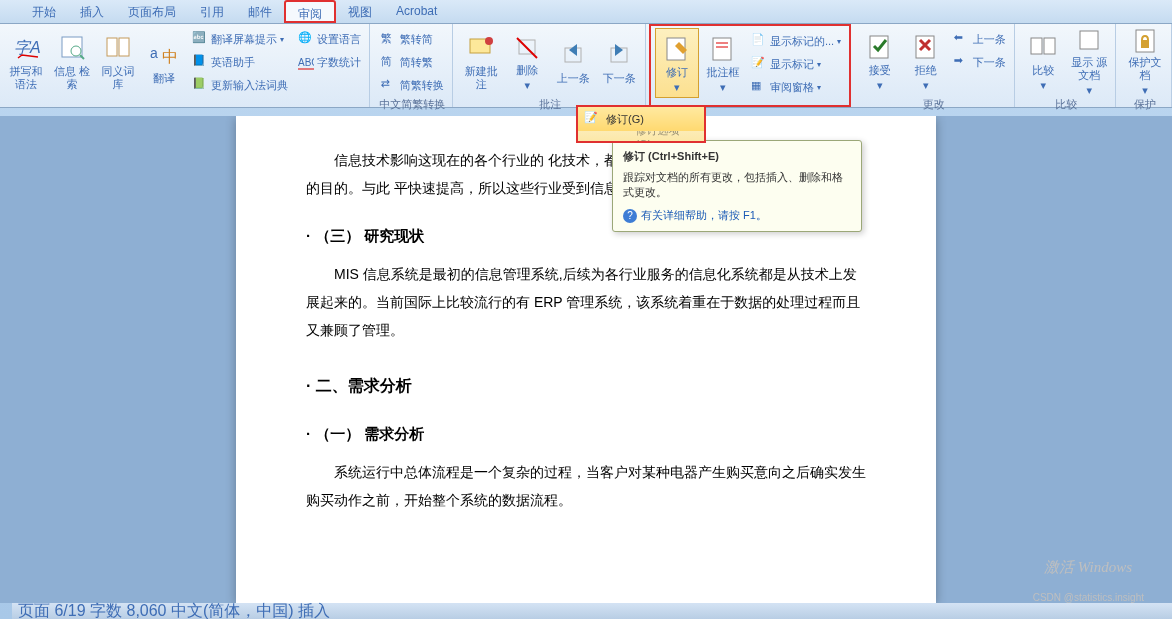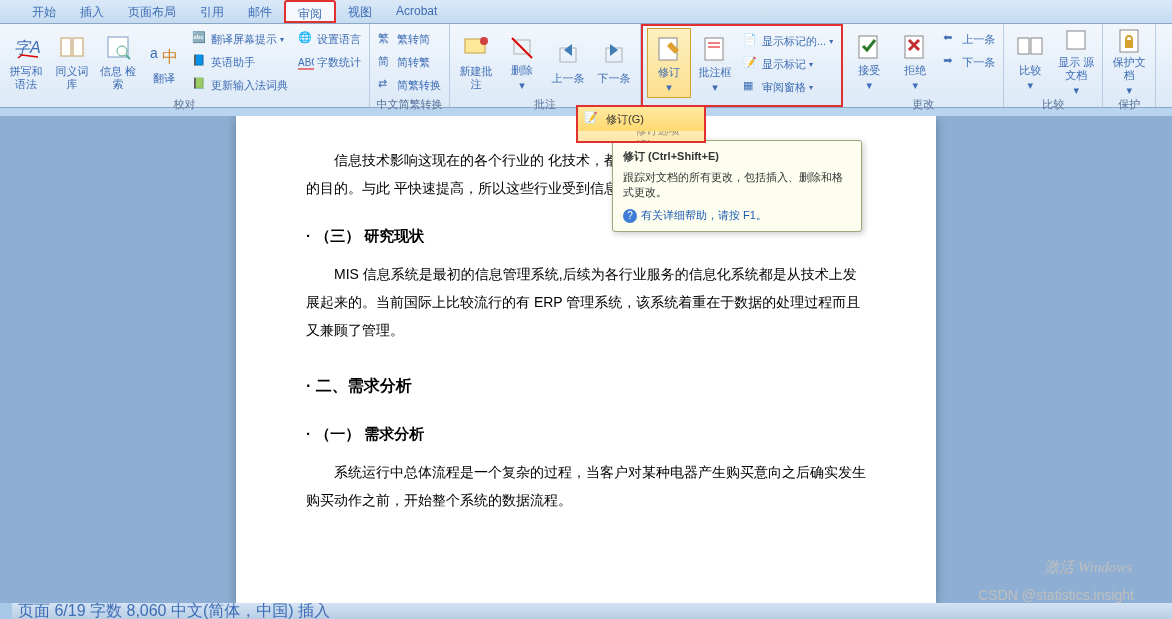--- a/index.html
+++ b/index.html
@@ -1,21 +1,21 @@
 <!DOCTYPE html>
 <html><head>
 <meta charset="utf-8">
 <style>
 *{margin:0;padding:0;box-sizing:border-box;font-family:"Microsoft YaHei","SimSun",sans-serif;}
 body{background:linear-gradient(#bdd7f0,#a8c8e8);width:1172px;height:619px;overflow:hidden;position:relative;}
 .tabs{display:flex;height:24px;background:linear-gradient(#dae9f8,#c5dbf0);font-size:12px;padding-left:20px;border-bottom:1px solid #8ba7c5;}
 .tab{padding:4px 12px;color:#3e6db5;cursor:pointer;}
 .tab.active{background:#f5f9fd;border:1px solid #8ba7c5;border-bottom:none;border-radius:3px 3px 0 0;}
 .tab.highlighted{border:2px solid #e03030;}
-.ribbon{display:flex;height:84px;background:linear-gradient(#f2f7fc,#dce9f7);border-bottom:1px solid #8ba7c5;font-size:11px;}
+.ribbon{display:flex;height:84px;background:linear-gradient(#f2f7fc,#dce9f7);border-bottom:1px solid #8ba7c5;font-size:11px;justify-content:space-between;}
 .group{display:flex;flex-direction:column;border-right:1px solid #b8cde4;padding:2px 4px;}
 .group-body{flex:1;display:flex;align-items:flex-start;gap:2px;}
 .group-label{text-align:center;color:#5a7299;padding:1px 0;}
 .big-btn{display:flex;flex-direction:column;align-items:center;justify-content:center;width:44px;height:70px;color:#3e6db5;cursor:pointer;padding:2px;}
 .big-btn .ico{width:32px;height:32px;display:flex;align-items:center;justify-content:center;}
 .big-btn span{font-size:11px;line-height:13px;text-align:center;margin-top:2px;}
 .small-col{display:flex;flex-direction:column;gap:1px;padding-top:2px;}
 .small-btn{display:flex;align-items:center;height:22px;padding:0 4px;color:#3e6db5;cursor:pointer;white-space:nowrap;gap:3px;}
 .small-btn .ico{width:16px;height:16px;}
 .group.highlighted{border:2px solid #e03030;}
@@ -25,21 +25,21 @@
 .tooltip{position:absolute;left:612px;top:140px;width:250px;background:#fdfef0;border:1px solid #9ba778;border-radius:3px;font-size:11px;padding:8px 10px;color:#333;z-index:9;box-shadow:2px 2px 6px rgba(0,0,0,0.2);}
 .tooltip .tt-title{font-weight:bold;margin-bottom:6px;}
 .tooltip .tt-body{margin-bottom:8px;line-height:15px;}
 .tooltip .tt-help{color:#1a5ab5;display:flex;align-items:center;gap:4px;}
 .page-area{position:absolute;left:0;top:116px;right:0;bottom:16px;background:#8eafd3;display:flex;justify-content:center;overflow:hidden;}
 .page{width:700px;background:#fff;box-shadow:0 2px 10px rgba(0,0,0,0.3);padding:30px 70px;font-family:"SimSun";font-size:14px;line-height:28px;color:#000;}
 .page p{text-indent:2em;margin-bottom:6px;}
 .page h3{font-size:15px;font-weight:bold;margin:20px 0 10px;}
 .page h2{font-size:16px;font-weight:bold;margin:28px 0 12px;}
 .watermark1{position:absolute;right:40px;bottom:42px;color:#bfbfbf;font-size:15px;font-family:"Microsoft YaHei";font-style:italic;}
-.watermark2{position:absolute;right:38px;bottom:16px;color:#bfbfbf;font-size:14px;}
+.watermark2{position:absolute;right:28px;bottom:16px;color:#bfbfbf;font-size:10px;}
 .statusbar{position:absolute;left:0;right:0;bottom:0;height:16px;background:linear-gradient(#d4e3f4,#b8cde4);font-size:16px;color:#3e6db5;display:flex;align-items:center;padding:0 6px;margin-left:12px;}
 svg{display:block;}
 .arrow{font-size:8px;color:#3e6db5;}
 </style>
 </head>
 <body>
 
 <div class="tabs">
   <div class="tab">开始</div>
   <div class="tab">插入</div>
@@ -60,36 +60,36 @@
               <text x="2" y="20" font-size="16" fill="#3e6db5" font-style="italic">字A</text>
               <path d="M6 25 L10 22 L26 24" stroke="#d00" fill="none" stroke-width="1.5"></path>
             </svg>
           </div>
           <span>拼写和
 语法</span>
         </div>
       <div class="big-btn">
           <div class="ico">
             <svg width="28" height="28">
-              <rect x="3" y="5" width="10" height="18" fill="#fff" stroke="#c49a5a"></rect>
-              <rect x="15" y="5" width="10" height="18" fill="#fff" stroke="#c49a5a"></rect>
-            </svg>
-          </div>
-          <span>同义词库</span>
-        </div>
-      <div class="big-btn">
-          <div class="ico">
-            <svg width="28" height="28">
               <rect x="4" y="4" width="20" height="20" fill="#fff" stroke="#7a9bc4"></rect>
               <circle cx="18" cy="18" r="5" fill="none" stroke="#5a8"></circle>
               <line x1="22" y1="22" x2="26" y2="26" stroke="#5a8" stroke-width="2"></line>
             </svg>
           </div>
           <span>信息
 检索</span>
+        </div>
+      <div class="big-btn">
+          <div class="ico">
+            <svg width="28" height="28">
+              <rect x="3" y="5" width="10" height="18" fill="#fff" stroke="#c49a5a"></rect>
+              <rect x="15" y="5" width="10" height="18" fill="#fff" stroke="#c49a5a"></rect>
+            </svg>
+          </div>
+          <span>同义词库</span>
         </div>
       <div class="big-btn">
           <div class="ico">
             <svg width="28" height="28">
               <text x="0" y="18" font-size="14" fill="#3e6db5">a</text>
               <text x="12" y="22" font-size="16" fill="#d08020">中</text>
             </svg>
           </div>
           <span>翻译</span>
         </div>
@@ -117,21 +117,20 @@
             <div class="ico">
               <svg width="16" height="16">
                 <text x="0" y="12" font-size="10" fill="#3e6db5">ABC</text>
                 <line x1="0" y1="15" x2="16" y2="15" stroke="#d00"></line>
               </svg>
             </div>
             <span>字数统计</span>
           </div>
       </div>
     </div>
-    <div class="group-label">校对</div>
   </div>
 
   <div class="group">
     <div class="group-body">
       <div class="small-col">
         <div class="small-btn">
             <div class="ico">繁</div>
             <span>繁转简</span>
           </div>
         <div class="small-btn">

